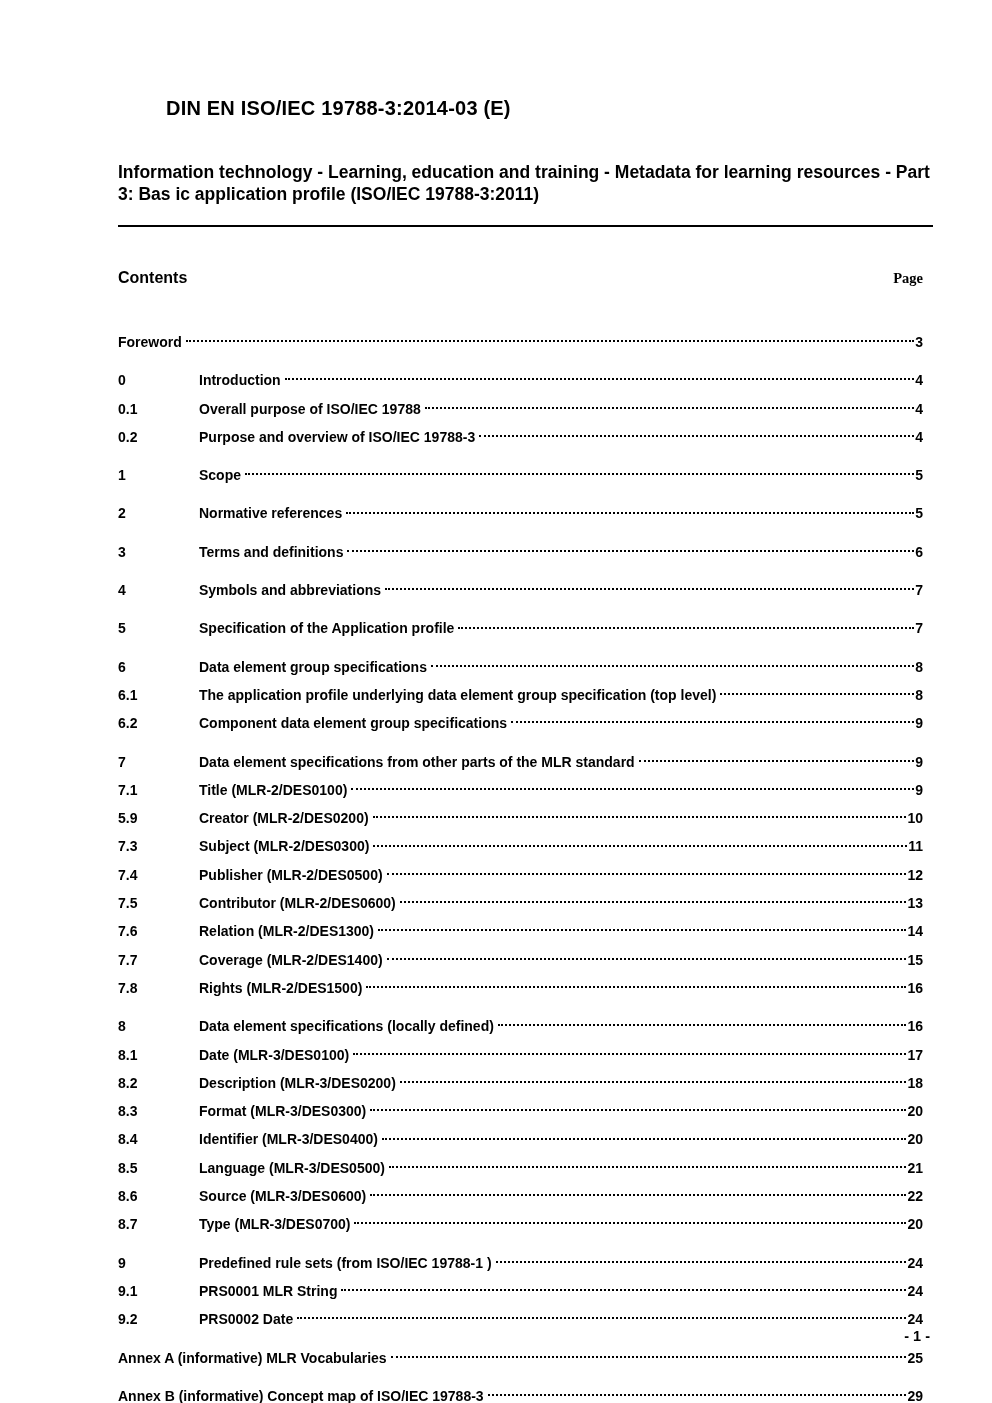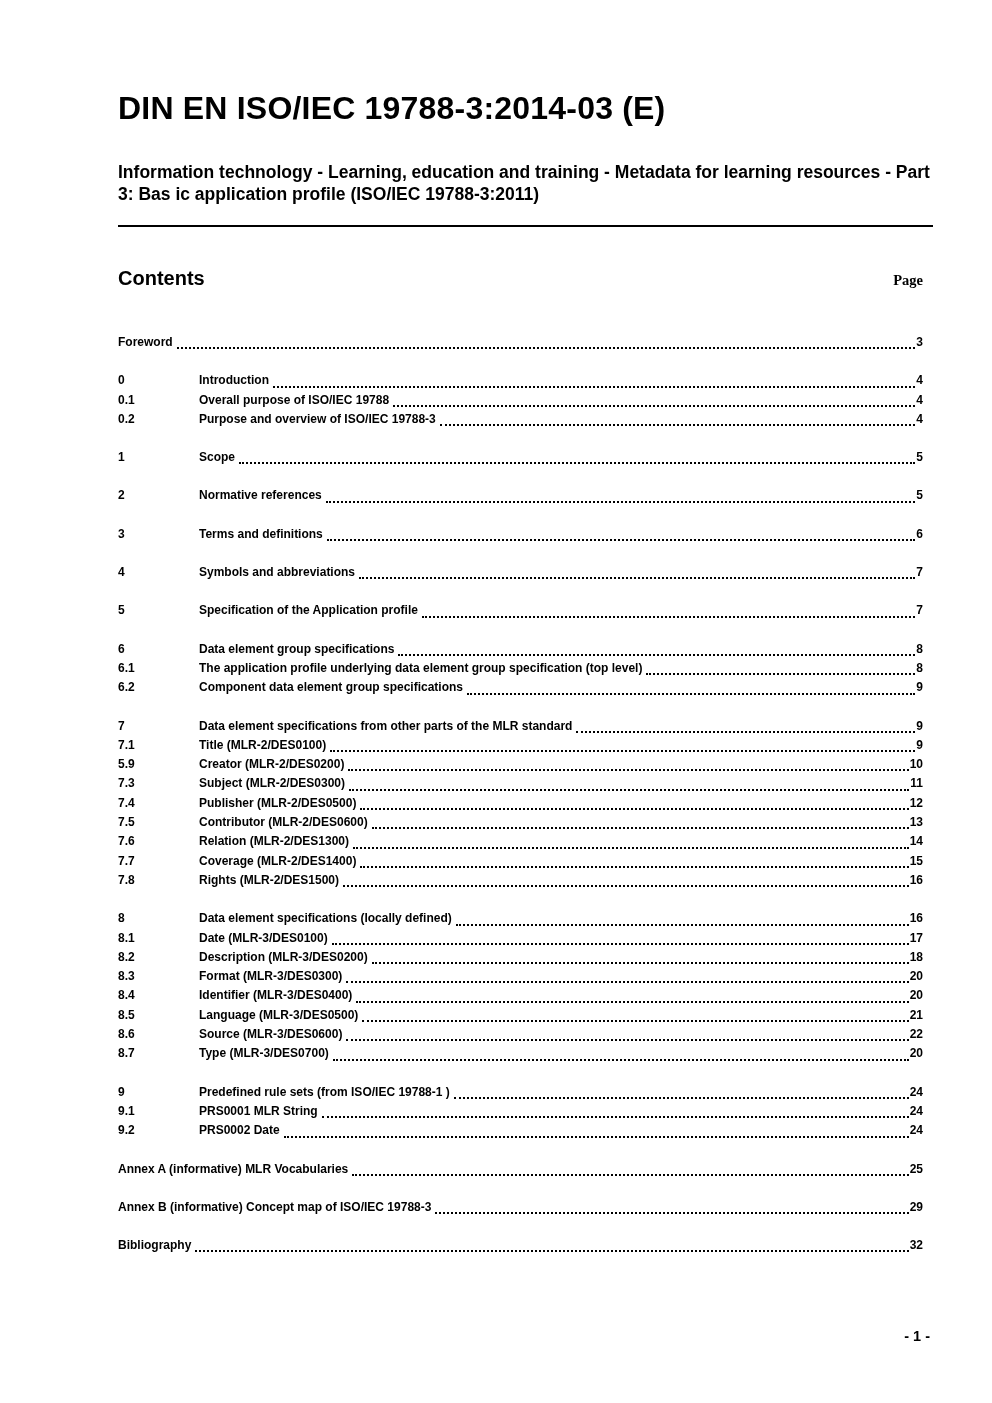--- a/index.html
+++ b/index.html
@@ -17,59 +17,61 @@
     overflow: hidden;
   }
   .page {
     position: absolute;
     left: 118px;
     top: 0;
     width: 815px;
   }
   .doc-title {
     margin-top: 92px;
-    font-size: 32px;
+    font-size: 20px;
     line-height: 32px;
     letter-spacing: 0.2px;
     white-space: nowrap;
+    margin-left: 48px;
   }
   .doc-subtitle {
     margin-top: 37px;
     font-size: 17.5px;
     line-height: 22px;
     padding-bottom: 20px;
     border-bottom: 2px solid #000;
   }
   .contents-row {
     display: flex;
     justify-content: space-between;
     align-items: baseline;
     margin-top: 39px;
     padding-right: 10px;
   }
   .contents-title {
-    font-size: 20px;
+    font-size: 16px;
     line-height: 24px;
   }
   .page-label {
     font-size: 14.5px;
     font-family: Liberation Serif, serif;
   }
   .toc {
     margin-top: 43px;
   }
   .toc-group {
     margin-bottom: 19px;
   }
   .toc-row {
     display: flex;
-    align-items: flex-end;
-    font-size: 12px;
+    align-items: center;
+    font-size: 14px;
     line-height: 19.3px;
     padding-right: 10px;
+    margin-top: 9px;
   }
   .toc-num {
     flex: none;
     width: 81px;
   }
   .toc-num.empty {
     width: 0;
   }
   .toc-label {
     flex: none;

